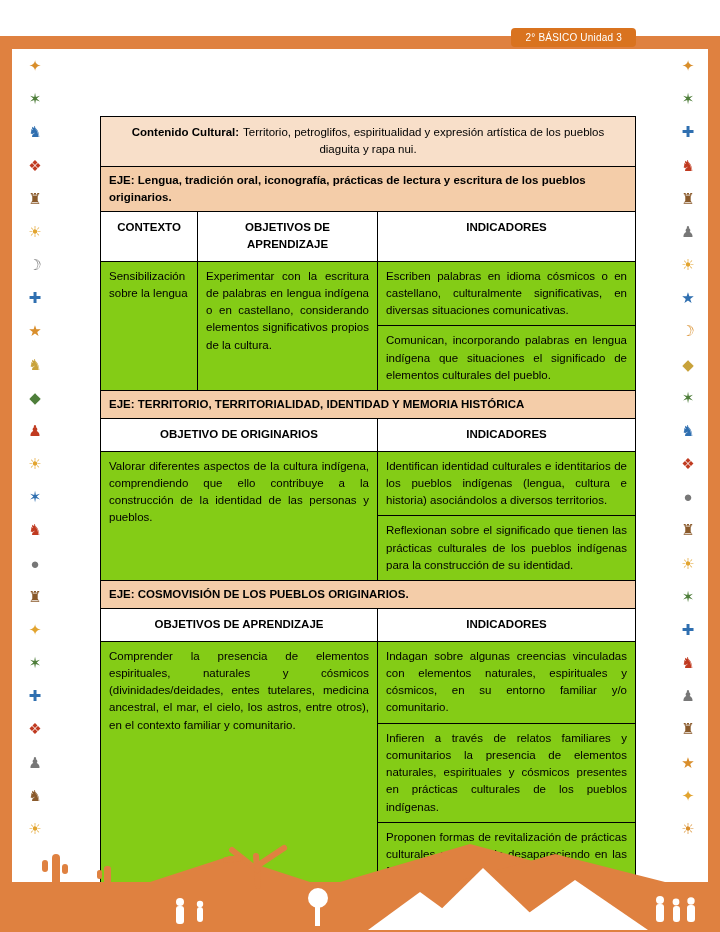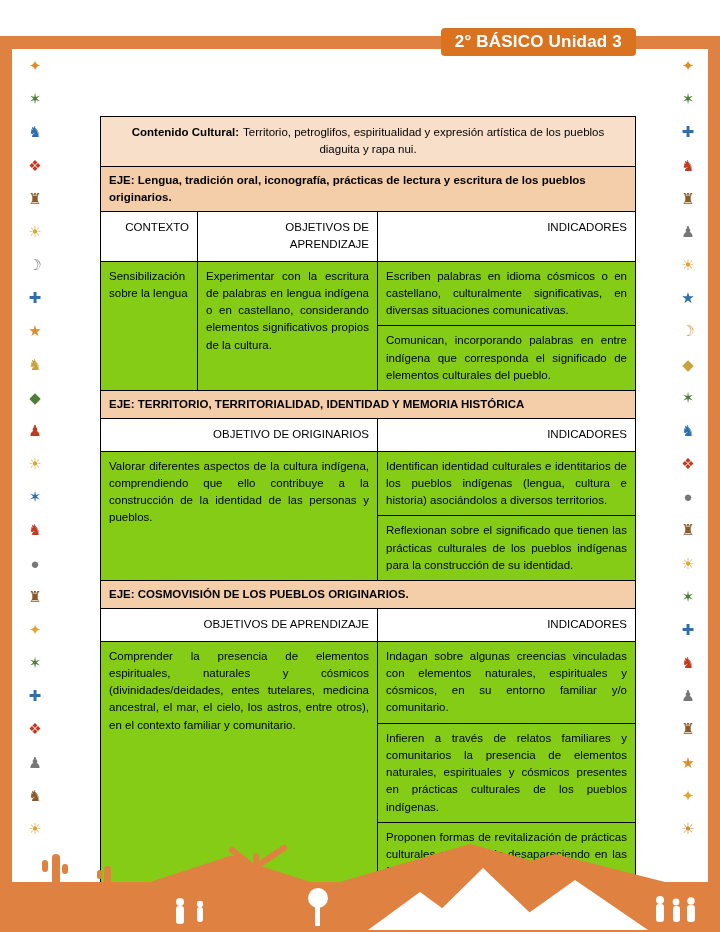--- a/index.html
+++ b/index.html
@@ -19,21 +19,21 @@
     position:absolute; top:36px; left:0; width:12px; bottom:0;
     background:#DF8140; z-index:1;
   }
   .frame-right {
     position:absolute; top:36px; right:0; width:12px; bottom:0;
     background:#DF8140; z-index:1;
   }
   .badge {
     position:absolute; top:28px; right:84px; z-index:3;
     background:#D9731F; color:#ffffff;
-    font-size:17px; font-weight:bold;
+    font-size:10px; font-weight:normal;
     padding:4px 14px; border-radius:4px;
     letter-spacing:0.2px;
   }
   .icon-col {
     position:absolute; top:58px; height:778px; width:34px;
     display:flex; flex-direction:column;
     justify-content:space-between; align-items:center;
     z-index:2;
   }
   .icon-col.left  { left:18px; }
@@ -57,21 +57,21 @@
     padding:7px 12px;
   }
   .row-contenido .bold { font-weight:bold; margin-right:4px; }
   .row-eje td {
     background:#F4CDA9;
     font-weight:bold;
     text-align:left;
     padding:5px 8px;
   }
   .doc-table th {
-    text-align:right; font-weight:normal; background:#ffffff;
+    text-align:center; font-weight:bold; background:#ffffff;
     padding:7px 8px;
   }
   td.body { text-align:justify; }
   td.plain { text-align:left; }
 
   .footer-art { position:absolute; left:0; bottom:0; z-index:2; display:block; }
 </style>
 </head>
 <body>
 
@@ -157,21 +157,21 @@
       <th>CONTEXTO</th>
       <th>OBJETIVOS DE APRENDIZAJE</th>
       <th>INDICADORES</th>
     </tr>
     <tr>
       <td class="plain" rowspan="2">Sensibilización sobre la lengua</td>
       <td class="body" rowspan="2">Experimentar con la escritura de palabras en lengua indígena o en castellano, considerando elementos significativos propios de la cultura.</td>
       <td class="body">Escriben palabras en idioma cósmicos o en castellano, culturalmente significativas, en diversas situaciones comunicativas.</td>
     </tr>
     <tr>
-      <td class="body">Comunican, incorporando palabras en entre indígena que corresponda el significado de elementos culturales del pueblo.</td>
+      <td class="body">Comunican, incorporando palabras en lengua indígena que situaciones el significado de elementos culturales del pueblo.</td>
     </tr>
 
     <tr class="row-eje">
       <td colspan="3">EJE: TERRITORIO, TERRITORIALIDAD, IDENTIDAD Y MEMORIA HISTÓRICA</td>
     </tr>
     <tr class="row-head">
       <th colspan="2">OBJETIVO DE ORIGINARIOS</th>
       <th>INDICADORES</th>
     </tr>
     <tr>

